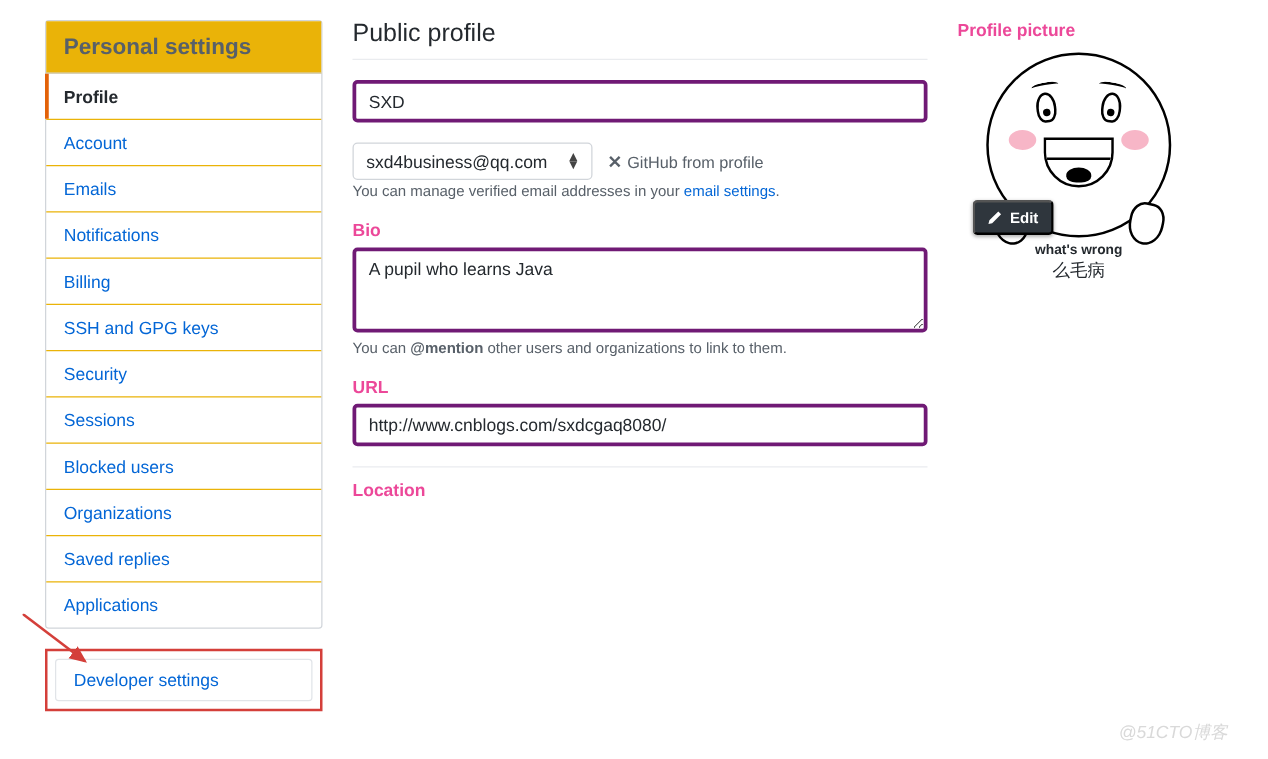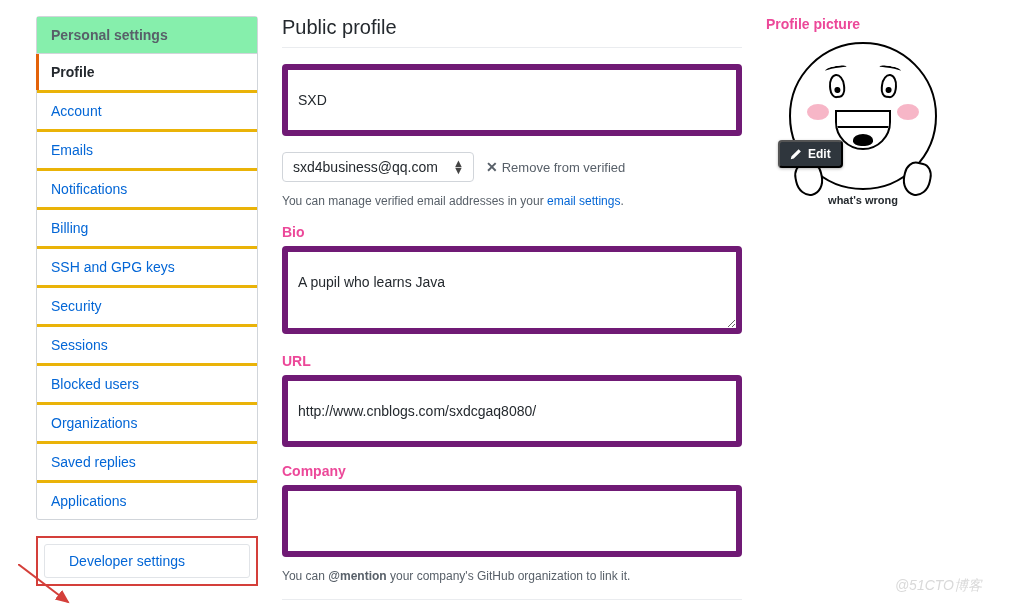--- a/index.html
+++ b/index.html
@@ -1,40 +1,40 @@
 <!DOCTYPE html>
 <html><head>
 <meta charset="utf-8">
 <style>
 * { box-sizing: border-box; margin: 0; padding: 0; }
 body { font-family: -apple-system, BlinkMacSystemFont, "Segoe UI", Helvetica, Arial, sans-serif; font-size: 14px; color: #24292e; background: #fff; }
 .container { display: flex; padding: 16px 36px; gap: 24px; }
 .sidebar { width: 222px; flex-shrink: 0; }
 .menu-group { border: 1px solid #d1d5da; border-radius: 3px; margin-bottom: 16px; background: #fff; }
-.menu-header { padding: 10px 14px; font-size: 14px; font-weight: 600; color: #586069; background: #86efac; border-bottom: 1px solid #d1d5da; }
-.menu-item { display: block; padding: 10px 14px; color: #0366d6; text-decoration: none; border-bottom: 3px solid #eab308; cursor: pointer; position: relative; }
+.menu-header { padding: 10px 14px; font-size: 18px; font-weight: 600; color: #586069; background: #eab308; border-bottom: 1px solid #d1d5da; }
+.menu-item { display: block; padding: 10px 14px; color: #0366d6; text-decoration: none; border-bottom: 1px solid #eab308; cursor: pointer; position: relative; }
 .menu-item:last-child { border-bottom: none; }
 .menu-item.active { color: #24292e; font-weight: 600; cursor: default; }
 .menu-item.active::before { content: ""; position: absolute; left: -1px; top: 0; bottom: 0; width: 3px; background: #e36209; }
 .dev-settings-box { border: 2px solid #d43f3a; padding: 6px; }
-.dev-settings-link { display: block; padding: 8px 24px; color: #0366d6; text-decoration: none; cursor: pointer; border: 1px solid #e1e4e8; border-radius: 3px; background:#fff; }
+.dev-settings-link { display: block; padding: 8px 14px; color: #0366d6; text-decoration: none; cursor: pointer; border: 1px solid #e1e4e8; border-radius: 3px; background:#fff; }
 .main { flex: 1; max-width: 460px; }
 .right { width: 200px; flex-shrink: 0; }
 h1.subhead { font-size: 20px; font-weight: 400; padding-bottom: 8px; border-bottom: 1px solid #eaecef; margin-bottom: 16px; }
 .form-group { margin-bottom: 16px; }
 .form-label { display: block; font-weight: 600; margin-bottom: 6px; color: #ec4899; }
-.form-control { width: 100%; padding: 22px 10px; font-size: 14px; border: 6px solid #701a75; border-radius: 4px; background: #fff; color: #24292e; min-height: 34px; }
+.form-control { width: 100%; padding: 6px 10px; font-size: 14px; border: 3px solid #701a75; border-radius: 4px; background: #fff; color: #24292e; min-height: 34px; }
 textarea.form-control { min-height: 68px; resize: both; font-family: inherit; }
 .select-wrap { position: relative; display: inline-block; width: 192px; }
 .select-wrap select { appearance: none; -webkit-appearance: none; width: 100%; padding: 6px 26px 6px 10px; border: 1px solid #d1d5da; border-radius: 4px; background: #fff; font-size: 14px; color: #24292e; }
 .select-caret { position: absolute; right: 10px; top: 50%; transform: translateY(-50%); pointer-events: none; font-size: 11px; color: #444; line-height: 0.6; }
 .email-row { display: flex; align-items: center; gap: 12px; }
 .remove-btn { background: none; border: none; color: #586069; cursor: pointer; font-size: 13px; display: inline-flex; align-items: center; gap: 4px; padding: 4px 0; }
 .remove-btn .x { font-weight: 700; font-size: 14px; }
-.note { font-size: 12px; color: #586069; margin-top: 12px; }
+.note { font-size: 12px; color: #586069; margin-top: 2px; }
 .note a { color: #0366d6; text-decoration: none; }
 .note strong { font-weight: 600; color: #586069; }
 .section-hr { border: none; border-top: 1px solid #eaecef; margin: 6px 0 10px 0; }
 .avatar-wrap { position: relative; width: 170px; margin-left: 12px; margin-top: 10px; }
 .avatar-circle { width: 148px; height: 148px; border: 2px solid #000; border-radius: 50%; background: #fff; position: relative; margin: 0 auto; }
 .eye { position: absolute; width: 16px; height: 24px; border: 2px solid #000; border-radius: 50% 50% 40% 40%; background: #fff; top: 30px; }
 .eye.left { left: 38px; transform: rotate(-6deg); }
 .eye.right { right: 38px; transform: rotate(6deg); }
 .eye::after { content:""; position:absolute; width:6px; height:6px; background:#000; border-radius:50%; bottom:3px; left:50%; transform:translateX(-50%); }
 .brow { position:absolute; width:22px; height:6px; border-top:2px solid #000; border-radius:50%; top:22px; }
@@ -99,45 +99,41 @@
     <div class="form-group">
       <div class="email-row">
         <div class="select-wrap">
           <select>
             <option>sxd4business@qq.com</option>
           </select>
           <span class="select-caret">▲<br>▼</span>
         </div>
         <button class="remove-btn">
           <span class="x">✕</span>
-          <span>Remove from verified</span>
+          <span>GitHub from profile</span>
         </button>
       </div>
       <p class="note">
         <span>You can manage verified email addresses in your </span><a>email settings</a><span>.</span>
       </p>
     </div>
 
     <div class="form-group">
       <label class="form-label">Bio</label>
       <textarea class="form-control" style="">A pupil who learns Java</textarea>
+      <p class="note">
+        <span>You can </span><strong>@mention</strong><span> other users and organizations to link to them.</span>
+      </p>
     </div>
 
     <div class="form-group">
       <label class="form-label">URL</label>
       <input class="form-control" type="text" value="http://www.cnblogs.com/sxdcgaq8080/" style="">
     </div>
 
-    <div class="form-group">
-      <label class="form-label">Company</label>
-      <input class="form-control" type="text" value="" style="">
-      <p class="note">
-        <span>You can </span><strong>@mention</strong><span> your company's GitHub organization to link it.</span>
-      </p>
-    </div>
 
     <hr class="section-hr">
 
     <div class="form-group">
       <label class="form-label">Location</label>
     </div>
   </main>
 
   <aside class="right">
     <label class="form-label">Profile picture</label>
@@ -147,20 +143,21 @@
           <div class="brow right"></div>
         <div class="eye left"></div>
           <div class="eye right"></div>
         <div class="cheek left"></div>
           <div class="cheek right"></div>
         <div class="mouth"></div>
         <div class="hand left"></div>
           <div class="hand right"></div>
       </div>
       <div class="avatar-caption">what's wrong</div>
+      <div class="avatar-sub">么毛病</div>
       <button class="edit-badge">
         <svg class="pencil" viewBox="0 0 16 16" fill="#fff">
             <path d="M11.5 1.5l3 3L5 14l-4 1 1-4 9.5-9.5zM10 3l3 3"></path>
           </svg>
         <span>Edit</span>
       </button>
     </div>
   </aside>
 </div>
 

